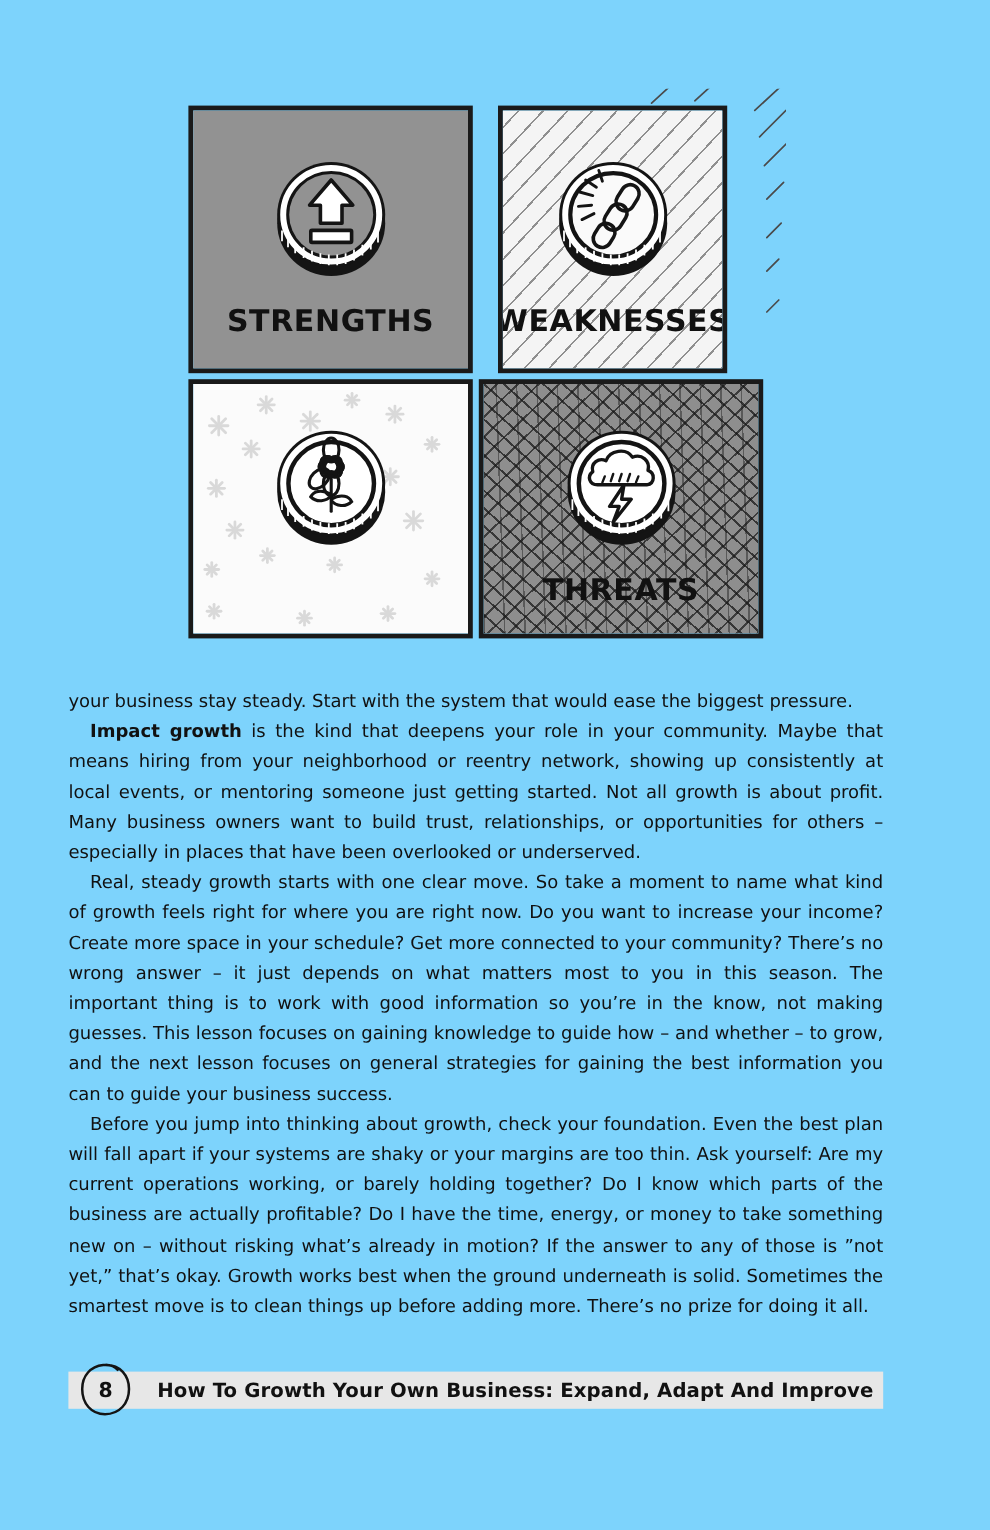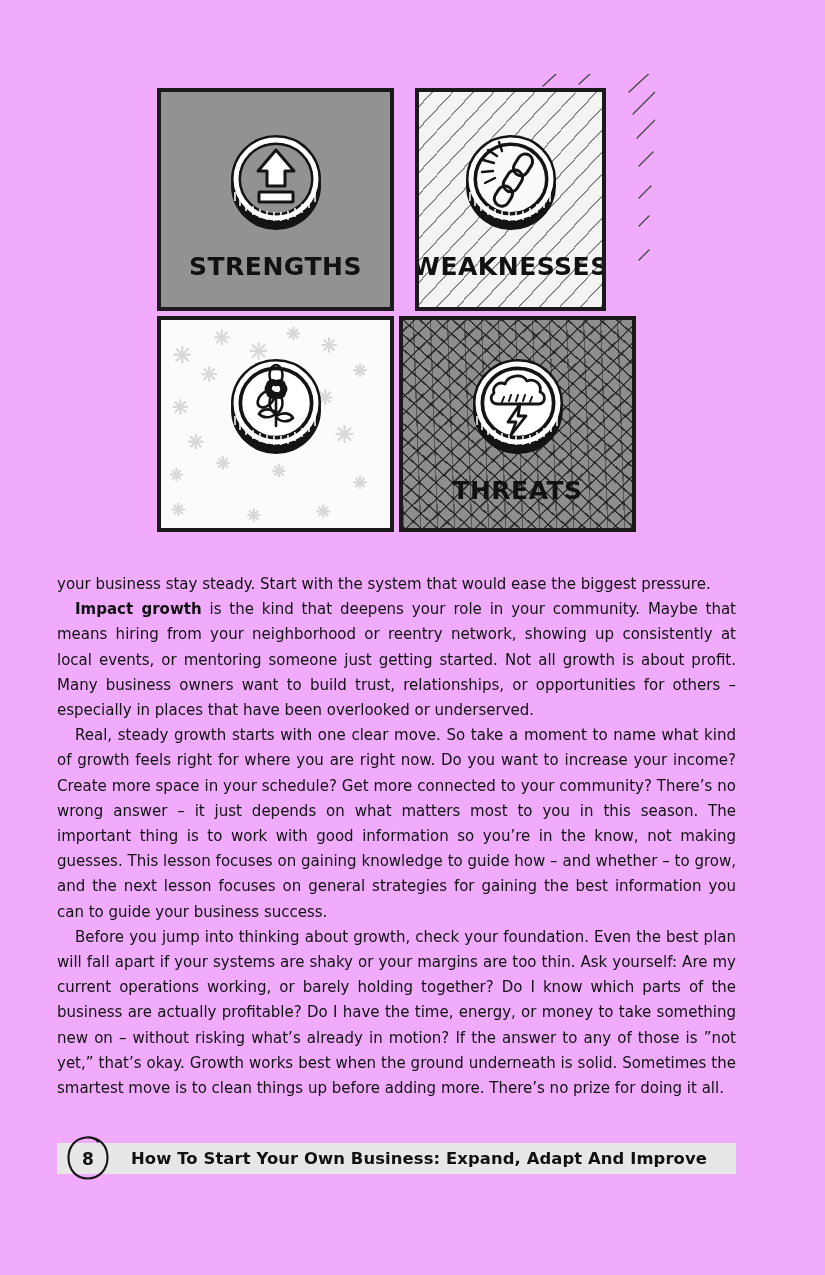--- a/index.html
+++ b/index.html
@@ -11,21 +11,21 @@
     width: 825px;
     height: 1275px;
     position: relative;
     font-family: "Liberation Sans", sans-serif;
     overflow: hidden;
   }
 
   .page {
     position: absolute;
     inset: 0;
-    background: #f0abfc;
+    background: #7dd3fc;
   }
 
   
   .figure {
     position: absolute;
     left: 157px;
     top: 88px;
     width: 480px;
     height: 444px;
   }
@@ -481,21 +481,21 @@
   </div>
 
   <div class="body-text">
     <p>your business stay steady. Start with the system that would ease the biggest pressure.</p>
     <p class="indent"><b>Impact growth</b><span> is the kind that deepens your role in your community. Maybe that means hiring from your neighborhood or reentry network, showing up consistently at local events, or mentoring someone just getting started. Not all growth is about profit. Many business owners want to build trust, relationships, or opportunities for others – especially in places that have been overlooked or underserved.</span></p>
     <p class="indent">Real, steady growth starts with one clear move. So take a moment to name what kind of growth feels right for where you are right now. Do you want to increase your income? Create more space in your schedule? Get more connected to your community? There’s no wrong answer – it just depends on what matters most to you in this season. The important thing is to work with good information so you’re in the know, not making guesses. This lesson focuses on gaining knowledge to guide how – and whether – to grow, and the next lesson focuses on general strategies for gaining the best information you can to guide your business success.</p>
     <p class="indent">Before you jump into thinking about growth, check your foundation. Even the best plan will fall apart if your systems are shaky or your margins are too thin. Ask yourself: Are my current operations working, or barely holding together? Do I know which parts of the business are actually profitable? Do I have the time, energy, or money to take something new on – without risking what’s already in motion? If the answer to any of those is ”not yet,” that’s okay. Growth works best when the ground underneath is solid. Sometimes the smartest move is to clean things up before adding more. There’s no prize for doing it all.</p>
   </div>
 
   <div class="footer">
-    <div class="footer-title">How To Start Your Own Business: Expand, Adapt And Improve</div>
+    <div class="footer-title">How To Growth Your Own Business: Expand, Adapt And Improve</div>
   </div>
 
   <div class="page-num-wrap">
     <svg width="52" height="52" viewBox="0 0 52 52">
       <path d="M26.5 5.5 C38 5.5 45.5 14 45.5 25.5 C45.5 37.5 37.5 46.5 25.5 46.5
                C14 46.5 6.5 37.5 6.5 25.5 C6.5 14.5 13.5 6.5 24 5.5
                C30 5 34 7 36 9.5" fill="none" stroke="#141414" stroke-width="2.1" stroke-linecap="round"></path>
     </svg>
     <div class="page-num">
       <span>8</span>

